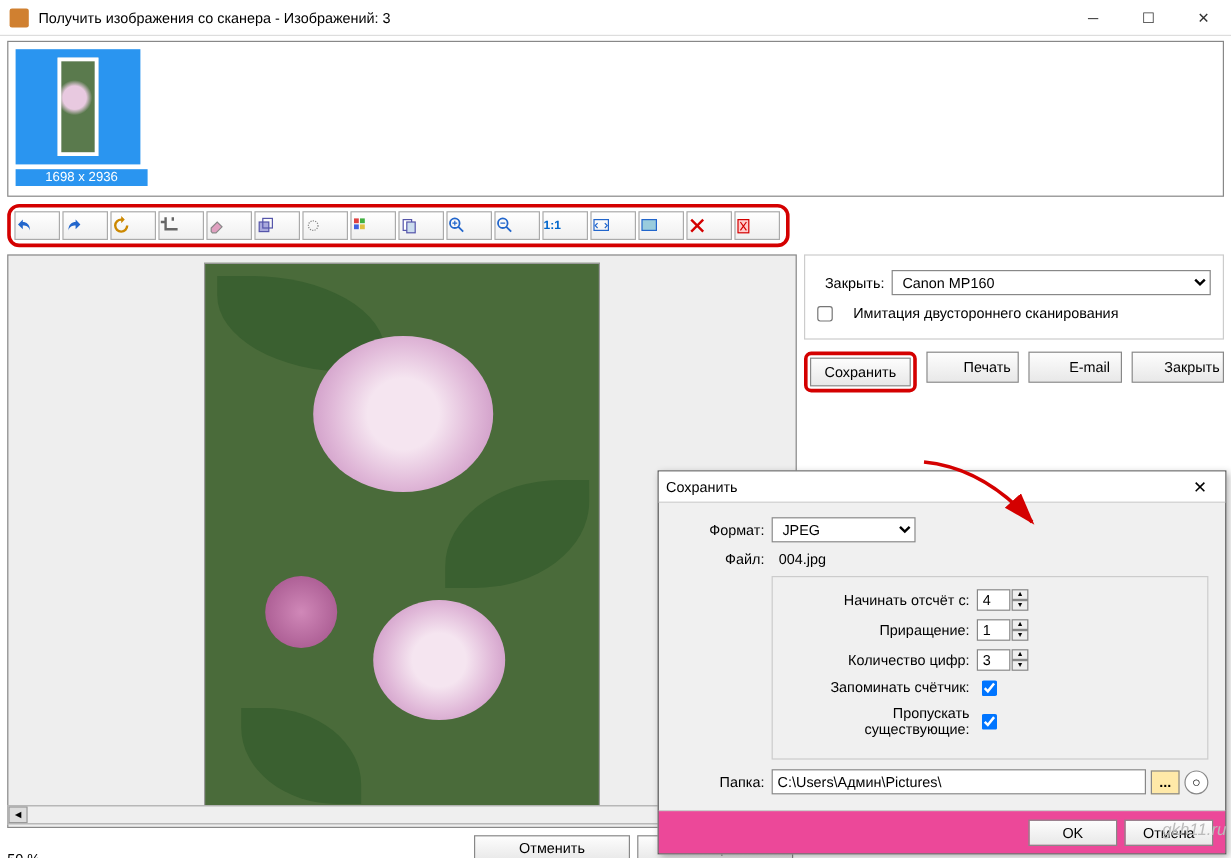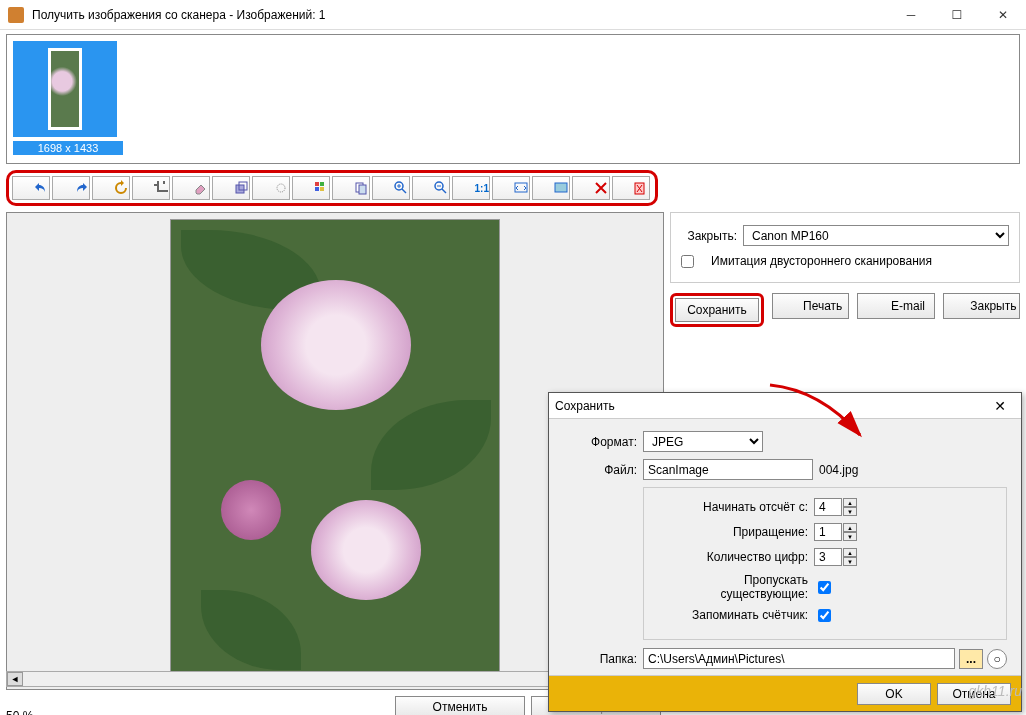--- a/index.html
+++ b/index.html
@@ -14,21 +14,21 @@
 
 .thumb-strip { height: 130px; border: 1px solid #888; margin: 4px 6px 0 6px; background: #fff; padding: 6px; display: flex; align-items: flex-start; }
 .thumb { width: 110px; text-align: center; }
 .thumb-img { width: 104px; height: 96px; background: #2a95f0; display: flex; align-items: center; justify-content: center; margin-bottom: 4px; }
 .thumb-inner { width: 34px; height: 82px; background: #ddd; border: 3px solid #fff; background-image: radial-gradient(circle at 40% 40%, #e8c9e0 20%, #5a7a4d 30%); }
 .thumb-label { font-size: 11px; color: #333; background:#2a95f0; color:#fff; padding:1px 0;}
 
 
 .toolbar-wrap { margin: 6px; border: 3px solid #d40000; border-radius: 10px; padding: 3px; display: inline-block; }
 .toolbar { display: flex; gap: 0; }
-.tbtn { width: 38px; height: 24px; border: 1px solid #aaa; background: linear-gradient(#fff,#efefef); display: flex; align-items: center; justify-content: flex-end; margin-right: 2px; font-size: 11px; color: #0055cc; position:relative;}
+.tbtn { width: 38px; height: 24px; border: 1px solid #aaa; background: linear-gradient(#fff,#efefef); display: flex; align-items: center; justify-content: flex-start; margin-right: 2px; font-size: 11px; color: #0055cc; position:relative;}
 .tbtn svg { width: 16px; height: 16px; }
 .tbtn .txt { font-size:10px; font-weight:bold; color:#0066cc;}
 .tbtn.red svg{color:#cc0000;}
 
 
 .main { display: flex; margin: 0 6px; }
 .preview { flex: 1; border: 1px solid #888; background: #eee; height: 478px; position: relative; overflow: hidden; display:flex; align-items:flex-start; justify-content:center;}
 .preview-img { width: 330px; height: 460px; margin-top: 6px; background: #4a6b3a; position: relative; border:1px solid #999;}
 .flower { position:absolute; border-radius:50%; }
 .f1{ width:150px;height:130px;top:60px;left:90px; background:radial-gradient(circle,#f5e5f0 30%,#e0b8d8 60%,#c890c0 90%);}
@@ -70,51 +70,51 @@
 .counter-group { border: 1px solid #ccc; margin: 4px 0 8px 80px; padding: 10px 14px; }
 .counter-group .dlg-row > label { width: 150px; }
 .spin { display:flex; align-items:center;}
 .spin input { width: 28px; text-align:left; height:18px;}
 .spin-btns { display:flex; flex-direction:column; margin-left:1px;}
 .spin-btns button{ width:14px;height:9px;font-size:6px;line-height:6px;border:1px solid #888;background:#eee;padding:0;}
 .chk { margin-left: 4px;}
 .folder-row input { flex:1; }
 .folder-btn { width:24px; height:20px; border:1px solid #888; background:#ffe9a8; margin-left:4px; font-weight:bold;}
 .reset-btn { width:20px;height:20px; border:1px solid #888; background:#fff; border-radius:50%; margin-left:4px; display:flex;align-items:center;justify-content:center;}
-.dlg-footer { position:absolute; bottom:0; right:0; left:0; height:36px; border-top:1px solid #ccc; background:#eab308; display:flex; justify-content:flex-end; align-items:center; padding-right:10px; gap:6px;}
+.dlg-footer { position:absolute; bottom:0; right:0; left:0; height:36px; border-top:1px solid #ccc; background:#ec4899; display:flex; justify-content:flex-end; align-items:center; padding-right:10px; gap:6px;}
 .dlg-footer button { width:74px; height:22px; border:1px solid #888; background:linear-gradient(#fdfdfd,#e8e8e8);}
 .scroll-track { flex:0 0 650px; height:16px; border:1px solid #aaa; background:#efefef; position:relative;}
 .scroll-left,.scroll-right{width:16px;height:14px;border:1px solid #999;background:#ddd;position:absolute;top:0;display:flex;align-items:center;justify-content:center;font-size:9px;}
 .scroll-left{left:0;} .scroll-right{right:0;}
 .zoom-label { width:60px; margin-top:18px;}
 
 .watermark{position:absolute;right:4px;bottom:16px;font-size:14px;color:#bbb;font-style:italic;z-index:10;}
 .bottom-wrap{position:absolute;bottom:0;left:0;right:0;height:44px;}
 </style>
 </head>
 <body>
 
 
 
 
 <div class="titlebar">
   <div class="app-icon"></div>
-  <div class="title">Получить изображения со сканера  -  Изображений: 1</div>
+  <div class="title">Получить изображения со сканера  -  Изображений: 3</div>
   <div class="win-btn">─</div>
   <div class="win-btn">☐</div>
   <div class="win-btn close">✕</div>
 </div>
 
 
 <div class="thumb-strip">
   <div class="thumb">
     <div class="thumb-img">
         <div class="thumb-inner"></div>
       </div>
-    <div class="thumb-label">1698 x 1433</div>
+    <div class="thumb-label">1698 x 2936</div>
   </div>
 </div>
 
 
 <div class="toolbar-wrap">
   <div class="toolbar">
     <div class="tbtn">
         <svg viewBox="0 0 16 16">
           <path d="M6 3L2 7l4 4V8c3 0 5 1 6 4 0-5-3-7-6-7V3z" fill="#2266cc"></path>
         </svg>
@@ -256,21 +256,20 @@
     <span>Сохранить</span>
     <div class="dlg-close">✕</div>
   </div>
   <div class="dlg-body">
     <div class="dlg-row">
       <label>Формат:</label>
       <select class="dlg-select"><option>JPEG</option></select>
     </div>
     <div class="dlg-row">
       <label>Файл:</label>
-      <input type="text" class="file-input" value="ScanImage" style="">
       <span class="file-suffix">004.jpg</span>
     </div>
     <div class="counter-group">
       <div class="dlg-row">
         <label>Начинать отсчёт с:</label>
         <div class="spin">
             <input type="text" value="4" style="">
             <div class="spin-btns">
               <button>▲</button>
               <button>▼</button>
@@ -291,25 +290,25 @@
         <label>Количество цифр:</label>
         <div class="spin">
             <input type="text" value="3" style="">
             <div class="spin-btns">
               <button>▲</button>
               <button>▼</button>
             </div>
           </div>
       </div>
       <div class="dlg-row">
+        <label>Запоминать счётчик:</label>
+        <input type="checkbox" checked="" class="chk" style="">
+      </div>
+      <div class="dlg-row">
         <label>Пропускать существующие:</label>
-        <input type="checkbox" checked="" class="chk" style="">
-      </div>
-      <div class="dlg-row">
-        <label>Запоминать счётчик:</label>
         <input type="checkbox" checked="" class="chk" style="">
       </div>
     </div>
     <div class="dlg-row folder-row">
       <label>Папка:</label>
       <input type="text" value="C:\Users\Админ\Pictures\" style="">
       <button class="folder-btn">...</button>
       <div class="reset-btn">○</div>
     </div>
   </div>

